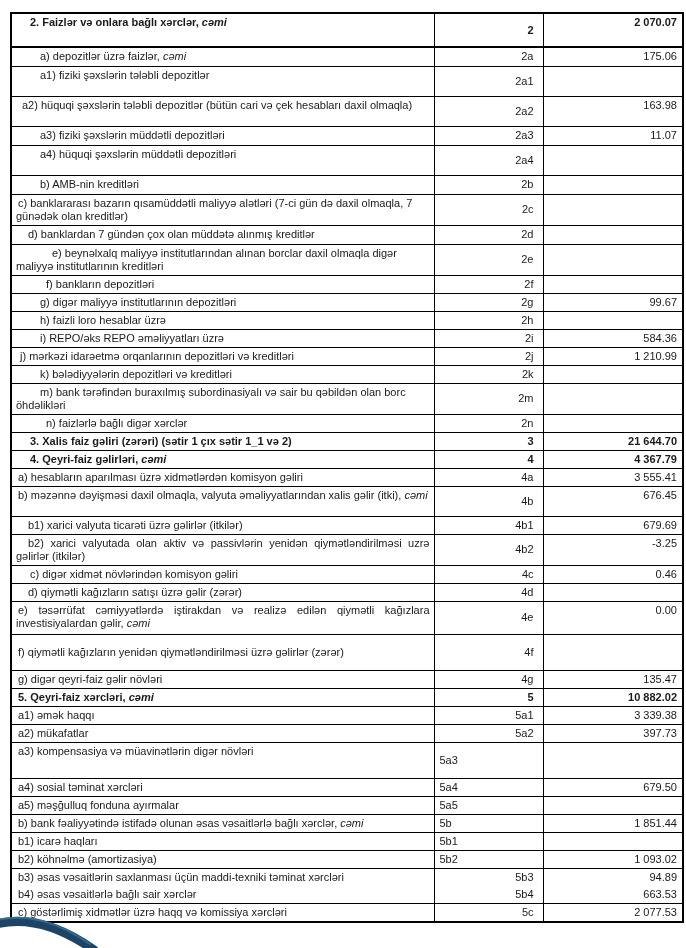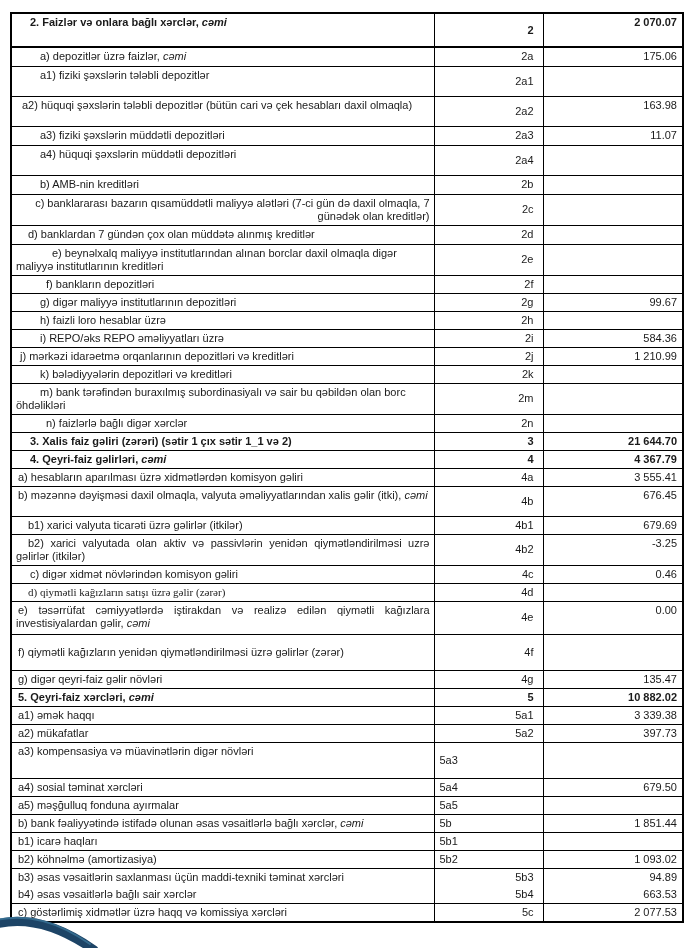--- a/index.html
+++ b/index.html
@@ -105,21 +105,21 @@
         <td class="c-label" style="text-indent: 24px;">a4) hüquqi şəxslərin müddətli depozitləri</td>
         <td class="c-code">2a4</td>
         <td class="c-value"></td>
       </tr>
       <tr style="height: 19px;">
         <td class="c-label" style="text-indent: 24px;">b) AMB-nin kreditləri</td>
         <td class="c-code">2b</td>
         <td class="c-value"></td>
       </tr>
       <tr style="height: 30px;">
-        <td class="c-label" style="text-indent: 2px; text-align: right;">c) banklararası bazarın qısamüddətli maliyyə alətləri (7-ci gün də daxil olmaqla, 7 günədək olan kreditlər)</td>
+        <td class="c-label" style="text-indent: 2px;">c) banklararası bazarın qısamüddətli maliyyə alətləri (7-ci gün də daxil olmaqla, 7 günədək olan kreditlər)</td>
         <td class="c-code">2c</td>
         <td class="c-value"></td>
       </tr>
       <tr style="height: 19px;">
         <td class="c-label" style="text-indent: 12px;">d) banklardan 7 gündən çox olan müddətə alınmış kreditlər</td>
         <td class="c-code">2d</td>
         <td class="c-value"></td>
       </tr>
       <tr style="height: 30px;">
         <td class="c-label" style="text-indent: 36px;">e) beynəlxalq maliyyə institutlarından alınan borclar daxil olmaqla digər maliyyə institutlarının kreditləri</td>
@@ -195,21 +195,21 @@
         <td class="c-label justify" style="text-indent: 12px;">b2) xarici valyutada olan aktiv və passivlərin yenidən qiymətləndirilməsi uzrə gəlirlər (itkilər)</td>
         <td class="c-code">4b2</td>
         <td class="c-value">-3.25</td>
       </tr>
       <tr style="height: 17px;">
         <td class="c-label" style="text-indent: 14px; margin-top: 24px;">c) digər xidmət növlərindən komisyon gəliri</td>
         <td class="c-code">4c</td>
         <td class="c-value">0.46</td>
       </tr>
       <tr style="height: 17px;">
-        <td class="c-label" style="text-indent: 12px; font-family: Liberation Serif, serif;">d) qiymətli kağızların satışı üzrə gəlir (zərər)</td>
+        <td class="c-label" style="text-indent: 12px;">d) qiymətli kağızların satışı üzrə gəlir (zərər)</td>
         <td class="c-code">4d</td>
         <td class="c-value"></td>
       </tr>
       <tr style="height: 33px;">
         <td class="c-label justify" style="text-indent: 2px;">e) təsərrüfat cəmiyyətlərdə iştirakdan və realizə edilən qiymətli kağızlara investisiyalardan gəlir, <i>cəmi</i></td>
         <td class="c-code">4e</td>
         <td class="c-value">0.00</td>
       </tr>
       <tr style="height: 36px;">
         <td class="c-label vmid" style="text-indent: 2px;">f) qiymətli kağızların yenidən qiymətləndirilməsi üzrə gəlirlər (zərər)</td>

